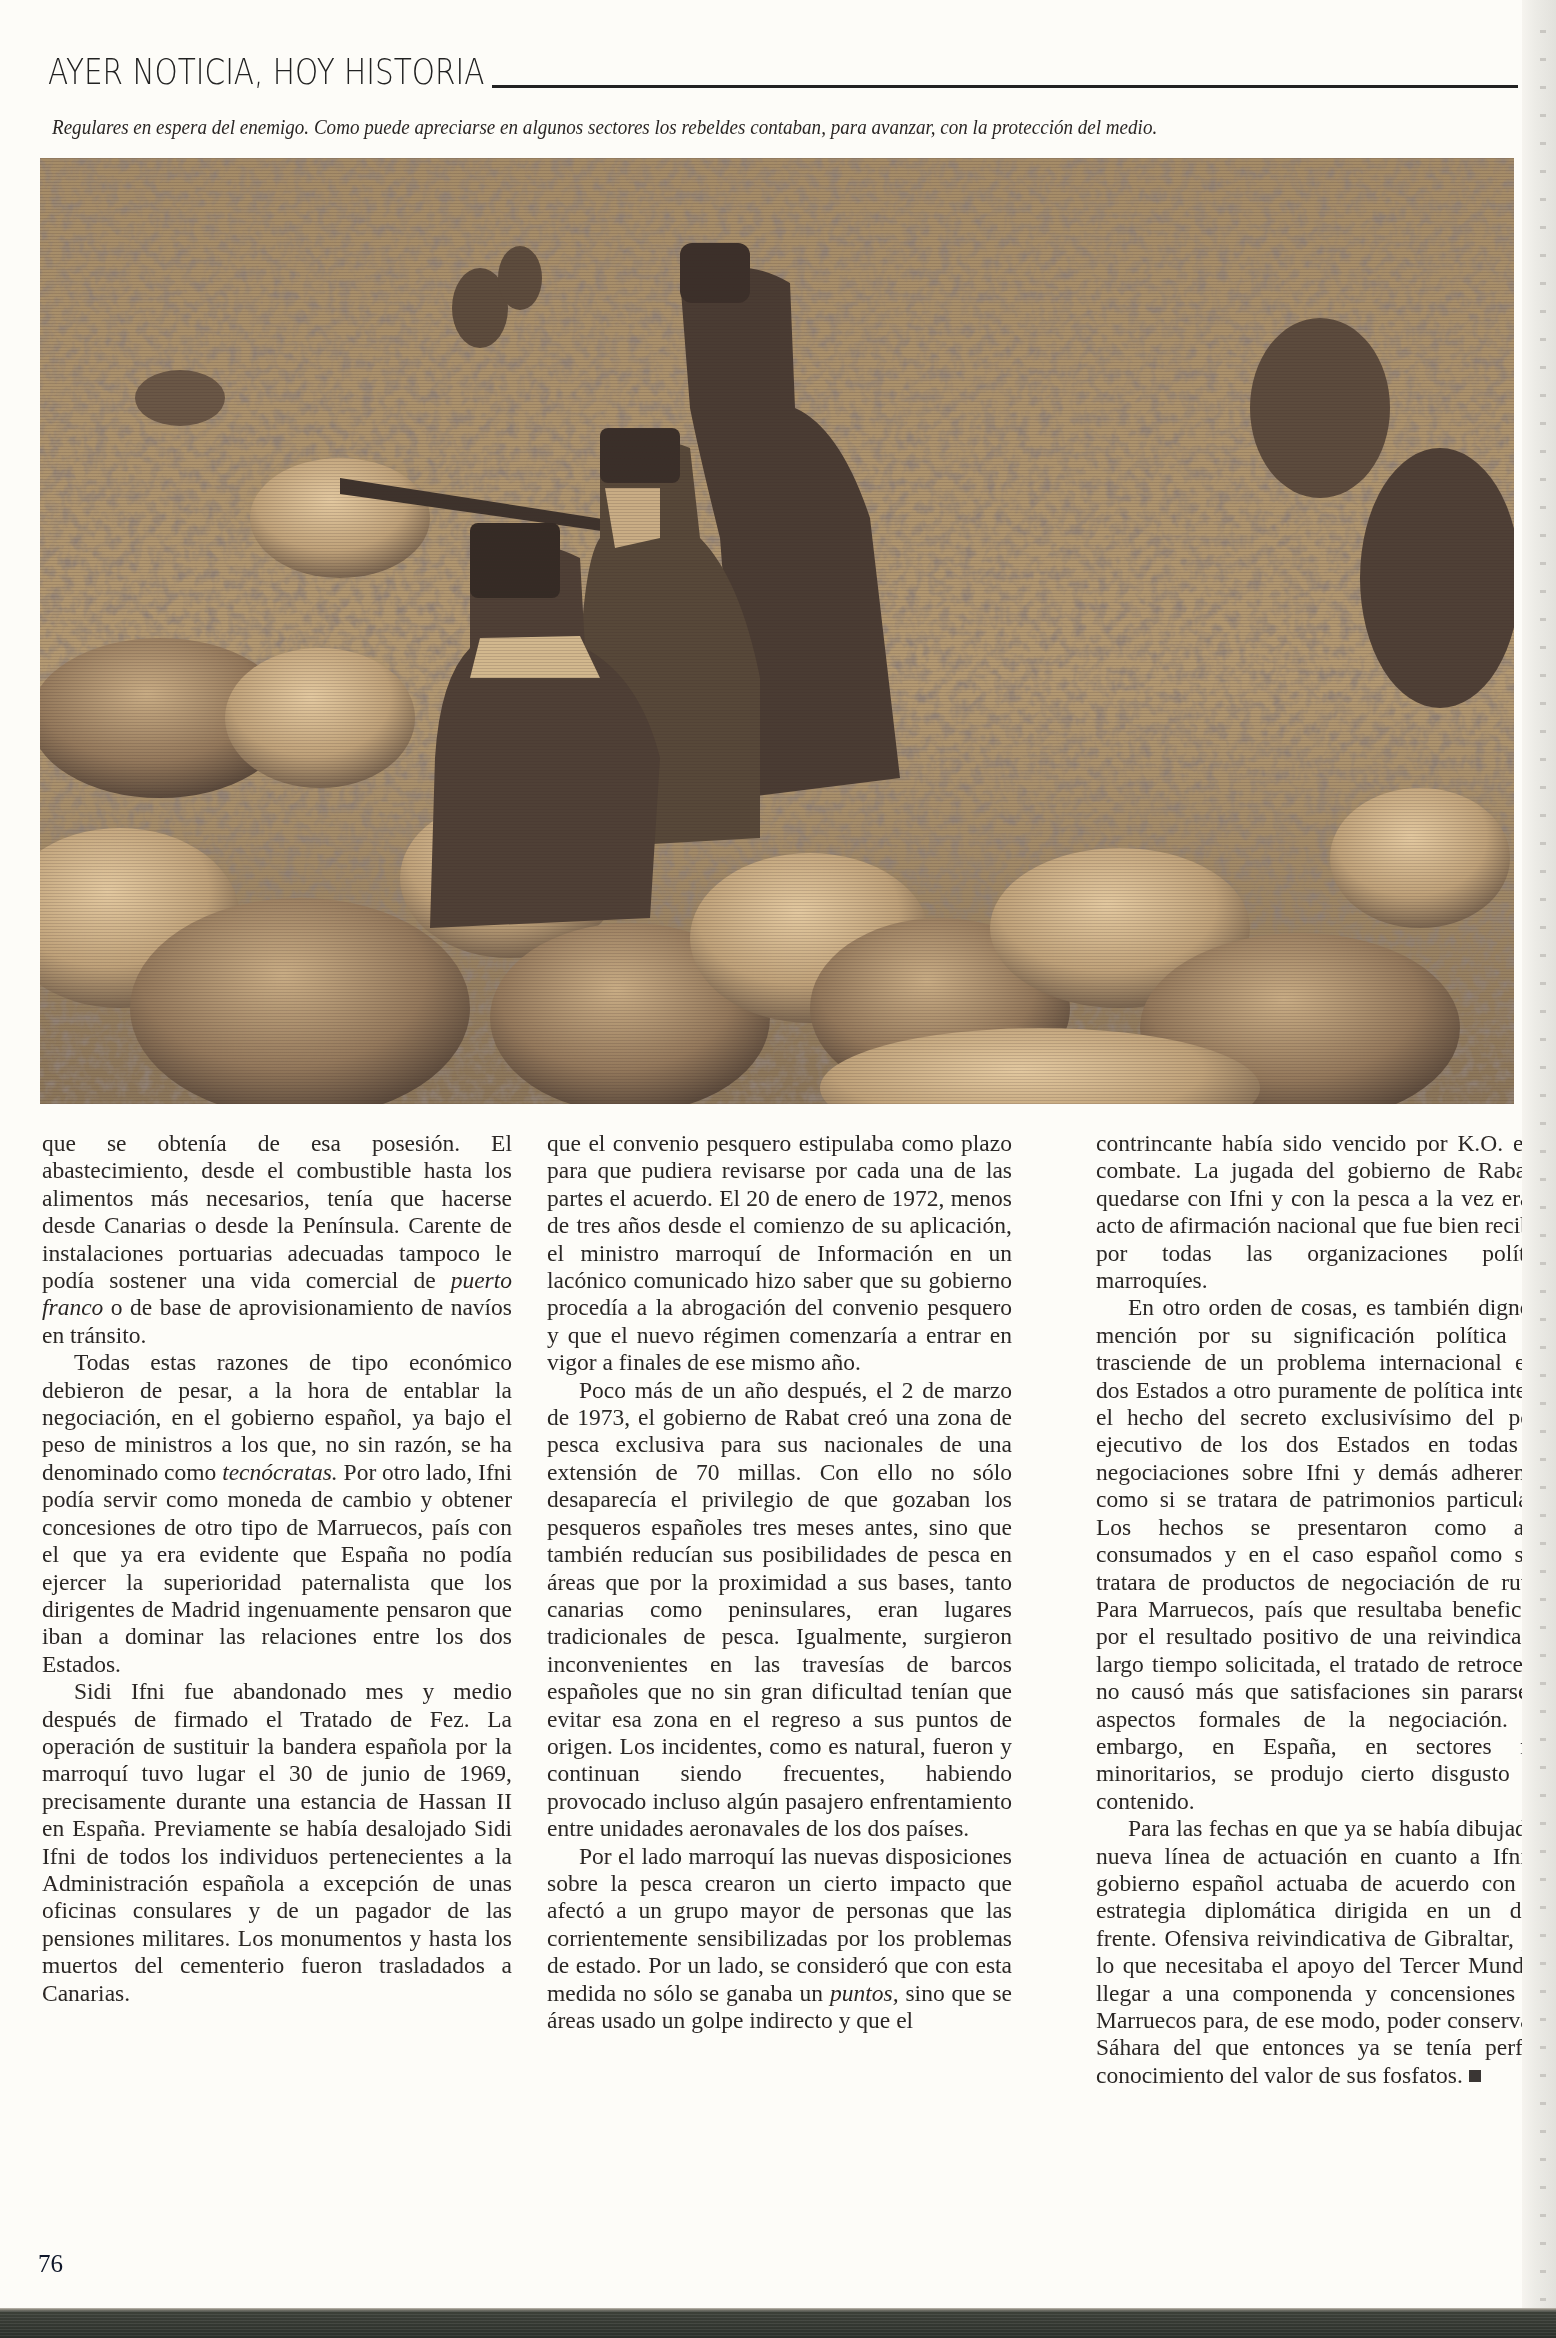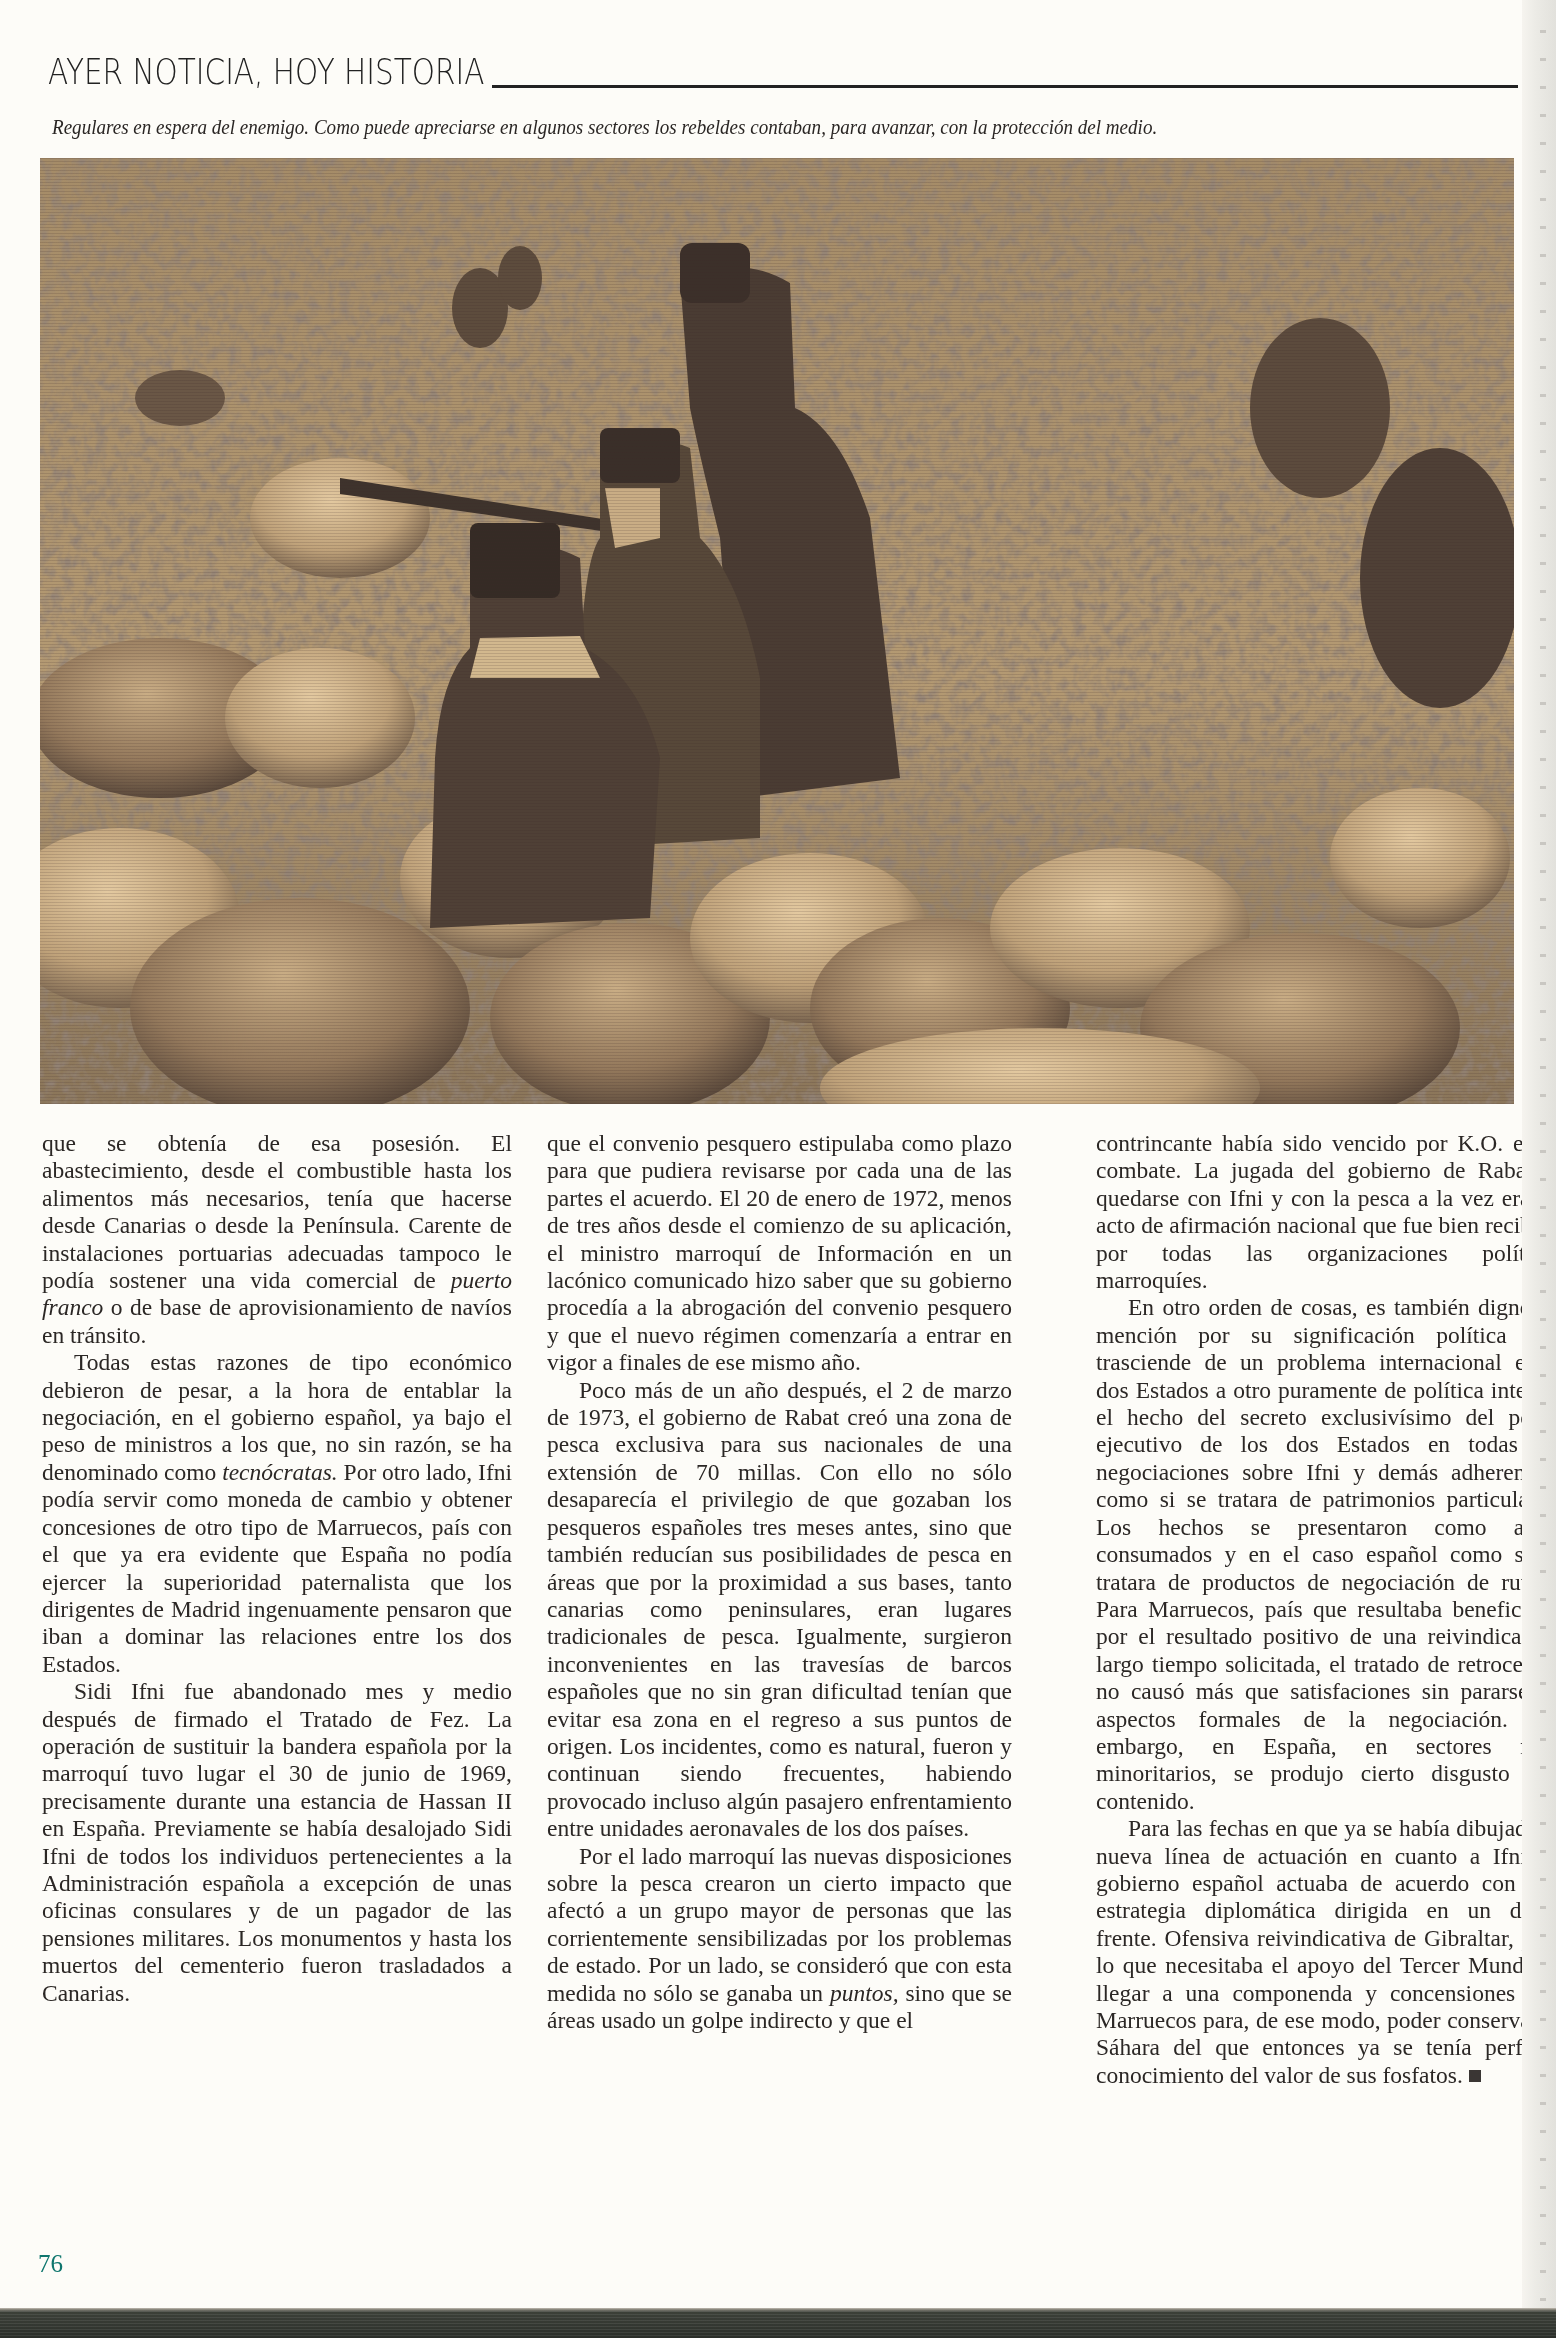--- a/index.html
+++ b/index.html
@@ -55,21 +55,21 @@
     .col p { margin: 0; text-indent: 0; }
     .col p.indent { text-indent: 32px; }
     .col1 { left: 0; width: 470px; }
     .col2 { left: 505px; width: 465px; }
     .col3 { left: 1012px; width: 466px; margin-left: 42px; }
     .end-mark {
       display: inline-block; width: 12px; height: 12px; background: #3a3634; margin-left: 6px;
       vertical-align: 1px;
     }
     .page-number {
-      position: absolute; left: 38px; top: 2250px; font-size: 25px; color: #0f766e;
+      position: absolute; left: 38px; top: 2250px; font-size: 25px; color: #0f172a;
     }
     .bottom-edge {
       position: absolute; left: 0; bottom: 0; width: 1556px; height: 30px;
       background: linear-gradient(to bottom, #b8b2a6 0px, #3c4038 4px, #2b2f2a 100%);
     }
     .bottom-edge::after {
       content: ""; position: absolute; inset: 0;
       background: repeating-linear-gradient(to bottom, rgba(255,255,255,0.08) 0, rgba(255,255,255,0.08) 1px, transparent 1px, transparent 3px);
     }
   </style>

